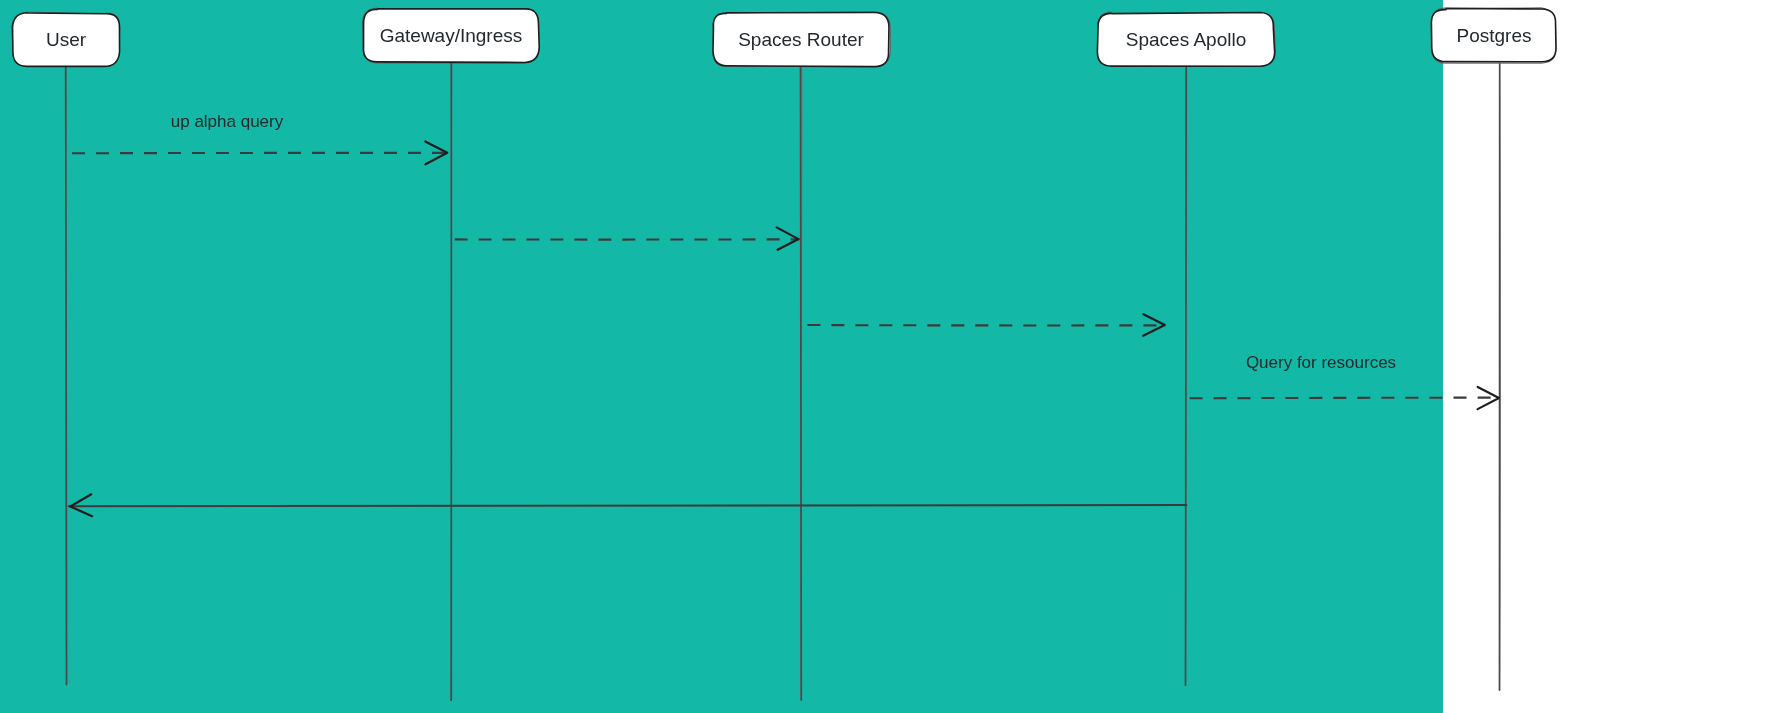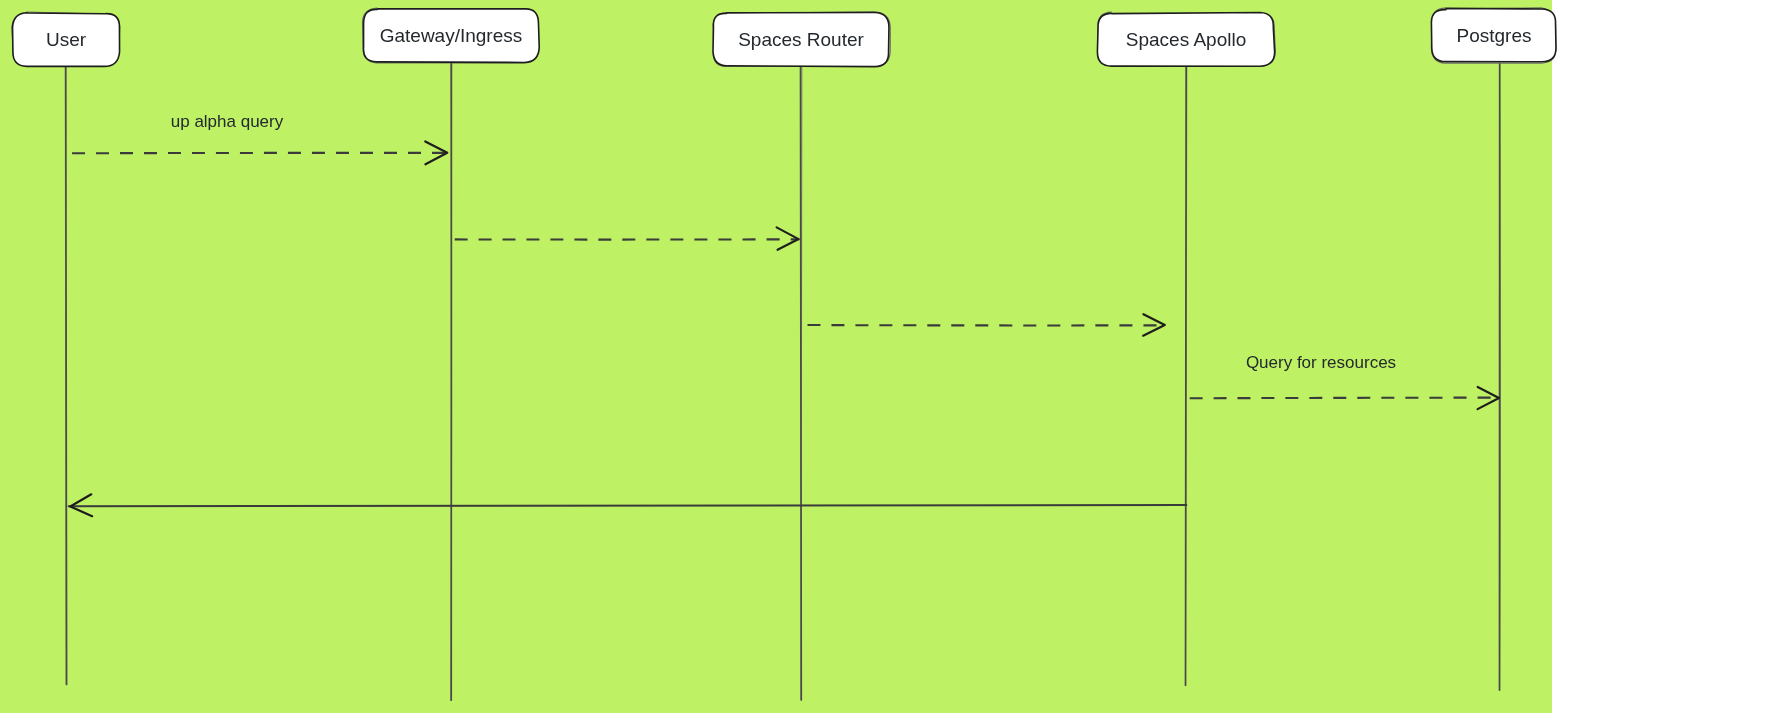--- a/index.html
+++ b/index.html
@@ -9,23 +9,23 @@
     background: #ffffff;
   }
   body {
     font-family: "Liberation Sans", sans-serif;
     width: 1792px;
     height: 713px;
     overflow: hidden;
   }
   #diagram-root {
     position: relative;
-    width: 1552px;
+    width: 1443px;
     height: 713px;
-    background: #bef264;
+    background: #14b8a6;
   }
   #sequence-svg {
     position: absolute;
     top: 0;
     left: 0;
     width: 1792px;
     height: 713px;
     display: block;
   }
   .participant-label {

